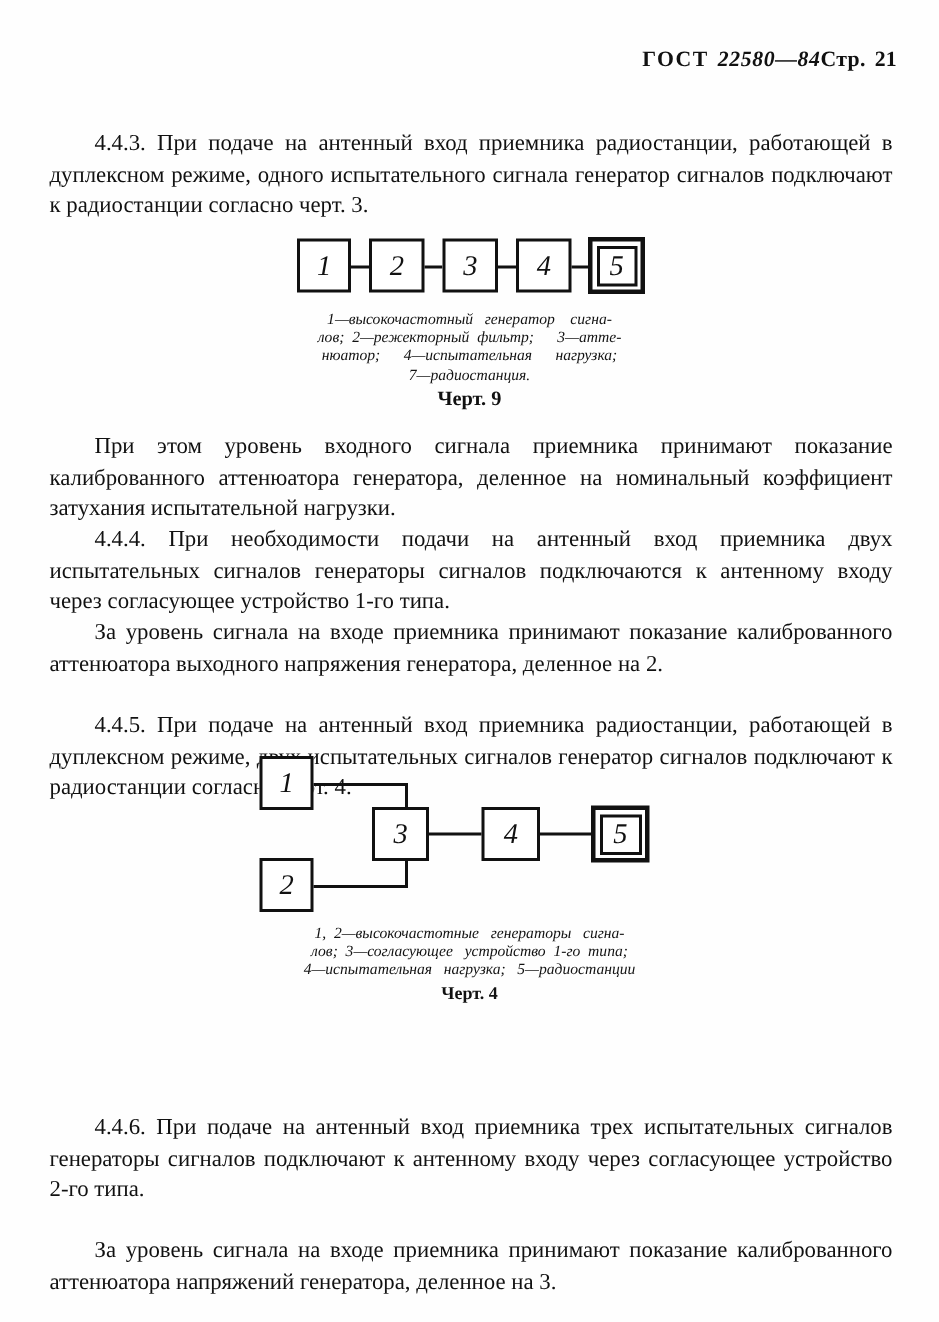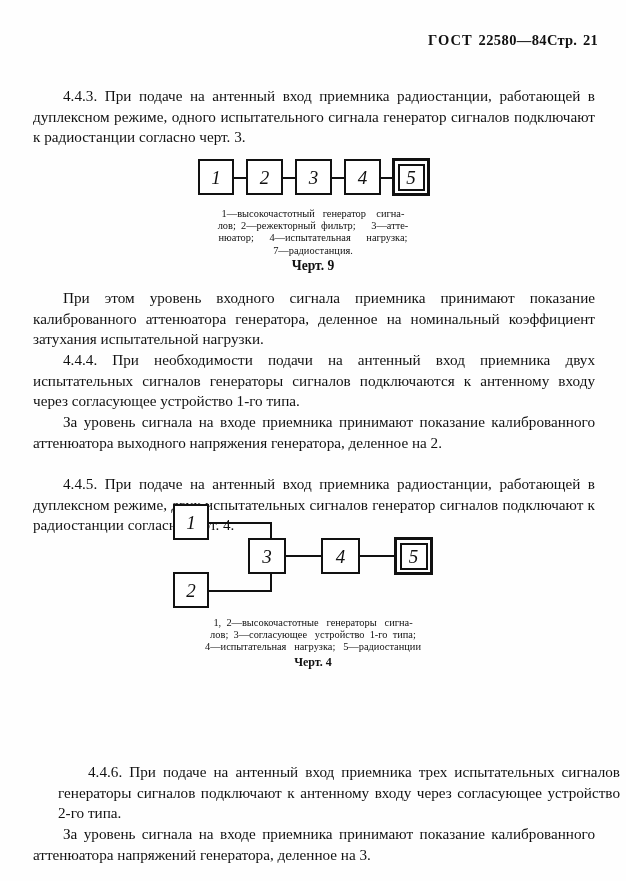--- a/index.html
+++ b/index.html
@@ -28,21 +28,21 @@
   .header {
     position: absolute;
     top: 32px;
     right: 28px;
     font-size: 14.5px;
     font-weight: bold;
     letter-spacing: 0.2px;
     white-space: nowrap;
   }
   .header .gost { letter-spacing: 1.0px; }
-  .header .num  { margin-left: 6px; letter-spacing: 0.4px; }
+  .header .num  { margin-left: 6px; letter-spacing: 0.4px; font-style: italic; }
   .header .str  { font-weight: bold; }
   .header .pg   { margin-left: 6px; font-weight: bold; }
 
   
   .body-text {
     position: absolute;
     left: 33px;
     width: 562px;
     font-size: 15.2px;
     line-height: 20.6px;
@@ -118,21 +118,21 @@
     position: absolute;
     left: 0;
     width: 626px;
     text-align: center;
     font-size: 13.6px;
     font-weight: bold;
     color: #111;
   }
   .fig-label.big { font-size: 12px; }
 
-  .ital { }
+  .ital { font-style: italic; }
 </style>
 </head>
 <body>
 
 <div class="page">
 
   <div class="header">
     <span class="gost">ГОСТ</span><span class="num">22580—84</span><span class="str">Стр.</span><span class="pg">21</span>
   </div>
 
@@ -225,21 +225,21 @@
   </div>
 
   <div class="fig-caption" style="top:617px;">
     <span class="cap-line ital">1,  2—высокочастотные   генераторы   сигна-</span>
     <span class="cap-line ital">лов;  3—согласующее   устройство  1-го  типа;</span>
     <span class="cap-line ital">4—испытательная   нагрузка;   5—радиостанции</span>
   </div>
   <div class="fig-label big" style="top:655px;">Черт. 4</div>
 
 
-  <div class="body-text" style="top:762px;margin-left:25px;">
+  <div class="body-text" style="top:742px;">
     <p class="para">4.4.6. При подаче на антенный вход приемника трех испытательных сигналов генераторы сигналов подключают к антенному входу через согласующее устройство 2-го типа.</p>
   </div>
 
   <div class="body-text" style="top:824px;">
     <p class="para">За уровень сигнала на входе приемника принимают показание калиброванного аттенюатора  напряжений  генератора,  деленное на 3.</p>
   </div>
 
 </div>
 
 </body></html>

